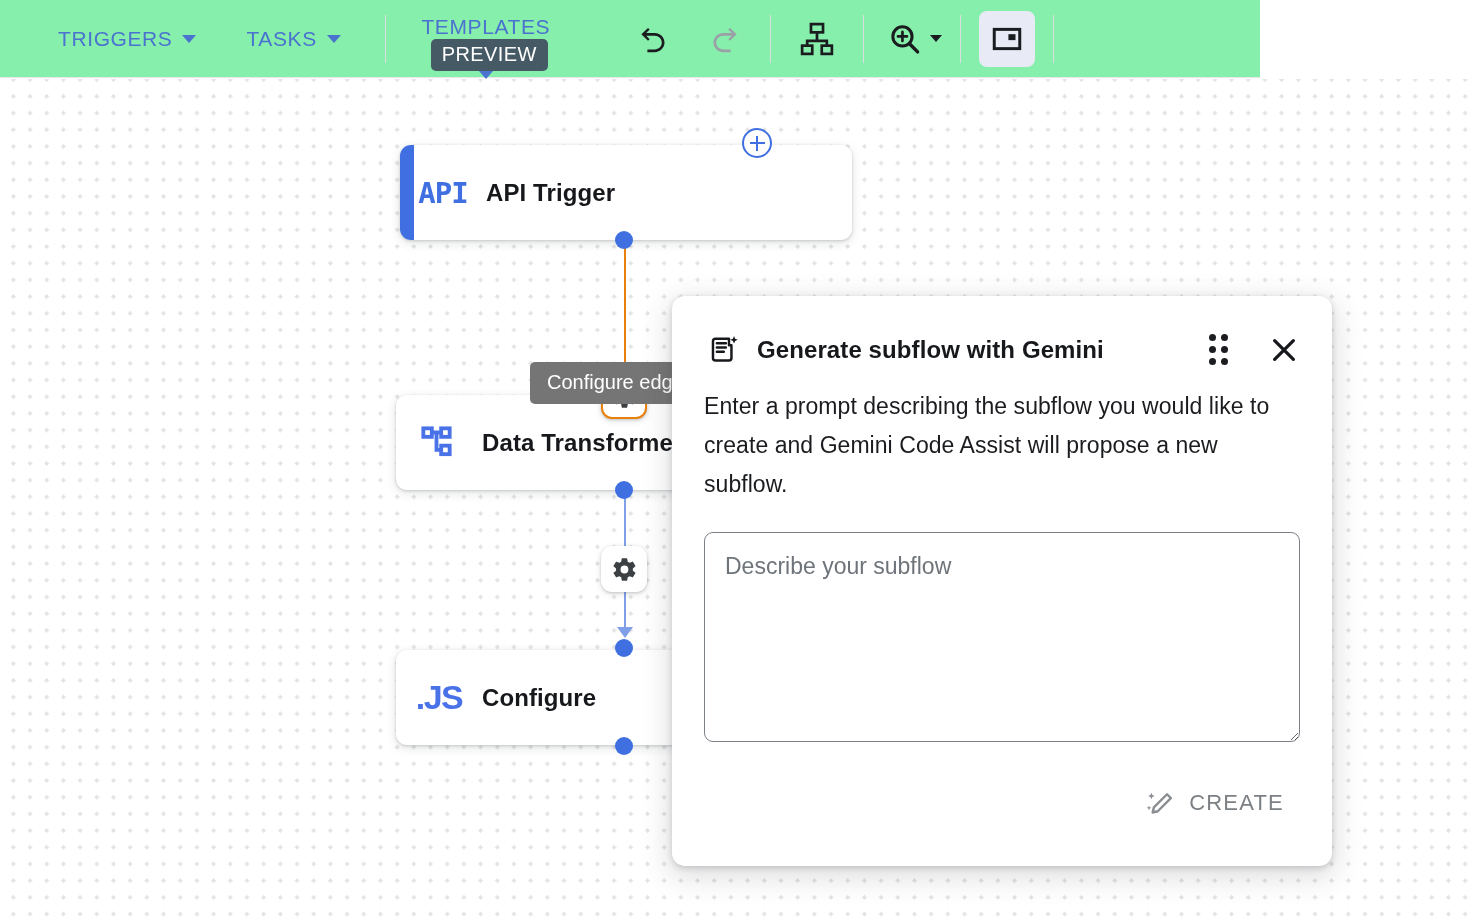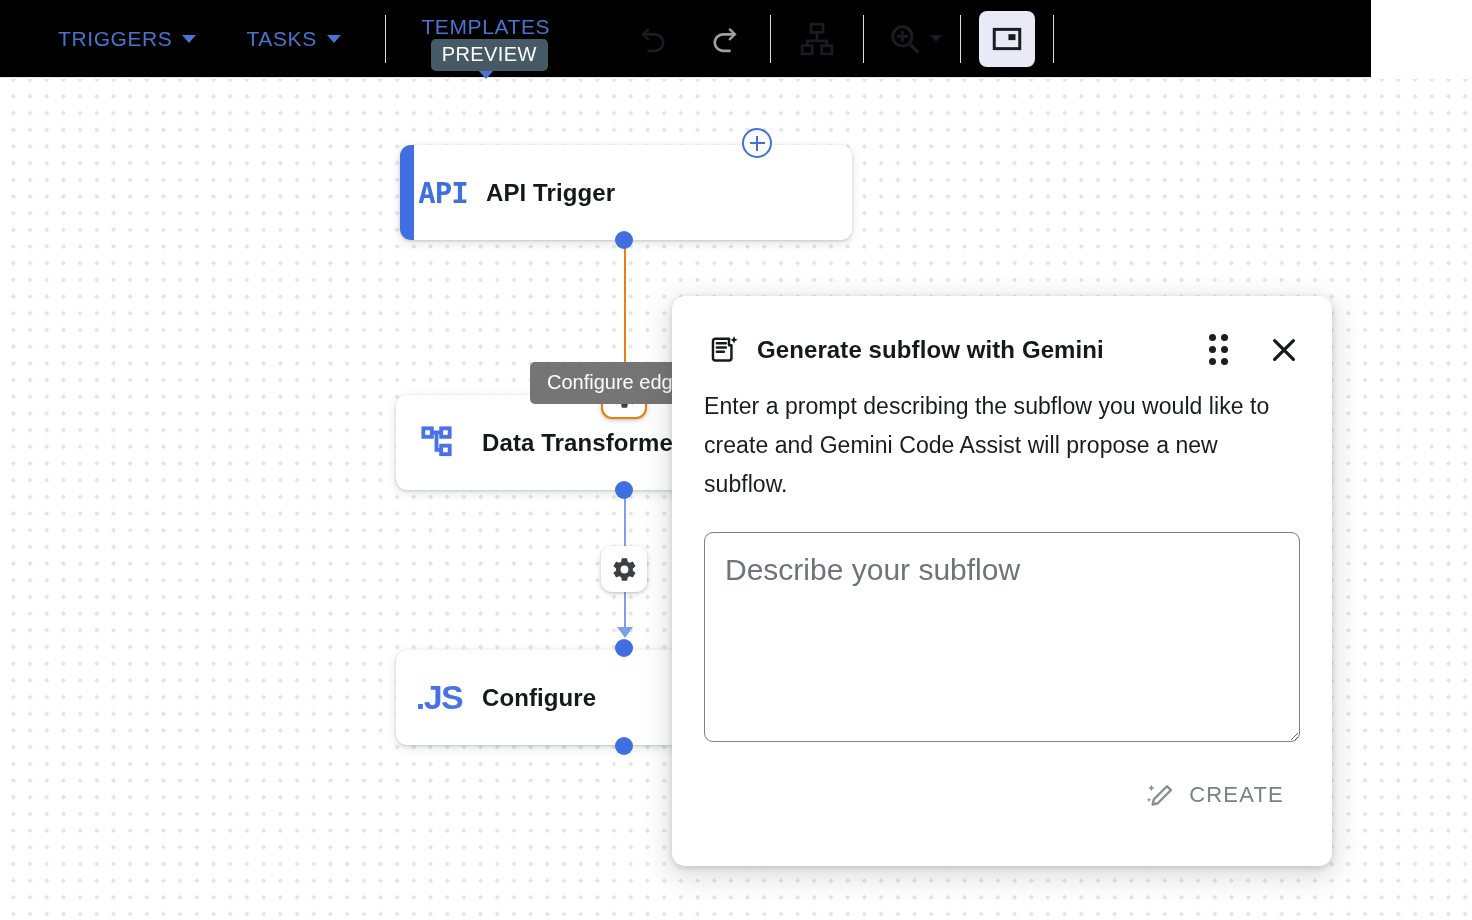--- a/index.html
+++ b/index.html
@@ -10,22 +10,22 @@
     overflow: hidden;
     background: #ffffff;
     font-family: "Liberation Sans", sans-serif;
     -webkit-font-smoothing: antialiased;
   }
 
   
   .toolbar {
     position: absolute;
     top: 0; left: 0;
-    width: 1371px; height: 78px;
-    background: #000000;
+    width: 1260px; height: 78px;
+    background: #86efac;
     border-bottom: 1px solid #e4e6e8;
     display: flex;
     align-items: center;
     z-index: 40;
   }
   .tb-menu {
     display: flex;
     align-items: center;
     gap: 10px;
     padding: 0 14px;
@@ -267,28 +267,28 @@
   }
   .gem-desc {
     padding: 16px 30px 0 32px;
     font-size: 23px;
     line-height: 39px;
     color: #1b1c1f;
     letter-spacing: 0.05px;
   }
   .gem-textarea {
     display: block;
-    margin: 28px 30px 8px 32px;
+    margin: 28px 30px 16px 32px;
     width: 596px;
     height: 210px;
     border: 1.5px solid #7b8187;
     border-radius: 9px;
     padding: 20px 20px;
     font-family: "Liberation Sans", sans-serif;
-    font-size: 30px;
+    font-size: 23px;
     color: #1b1c1f;
     resize: vertical;
     outline: none;
     background: #ffffff;
   }
   .gem-textarea::placeholder { color: #6e747a; }
   .gem-actions {
     display: flex;
     justify-content: flex-end;
     padding: 22px 36px 0 0;

